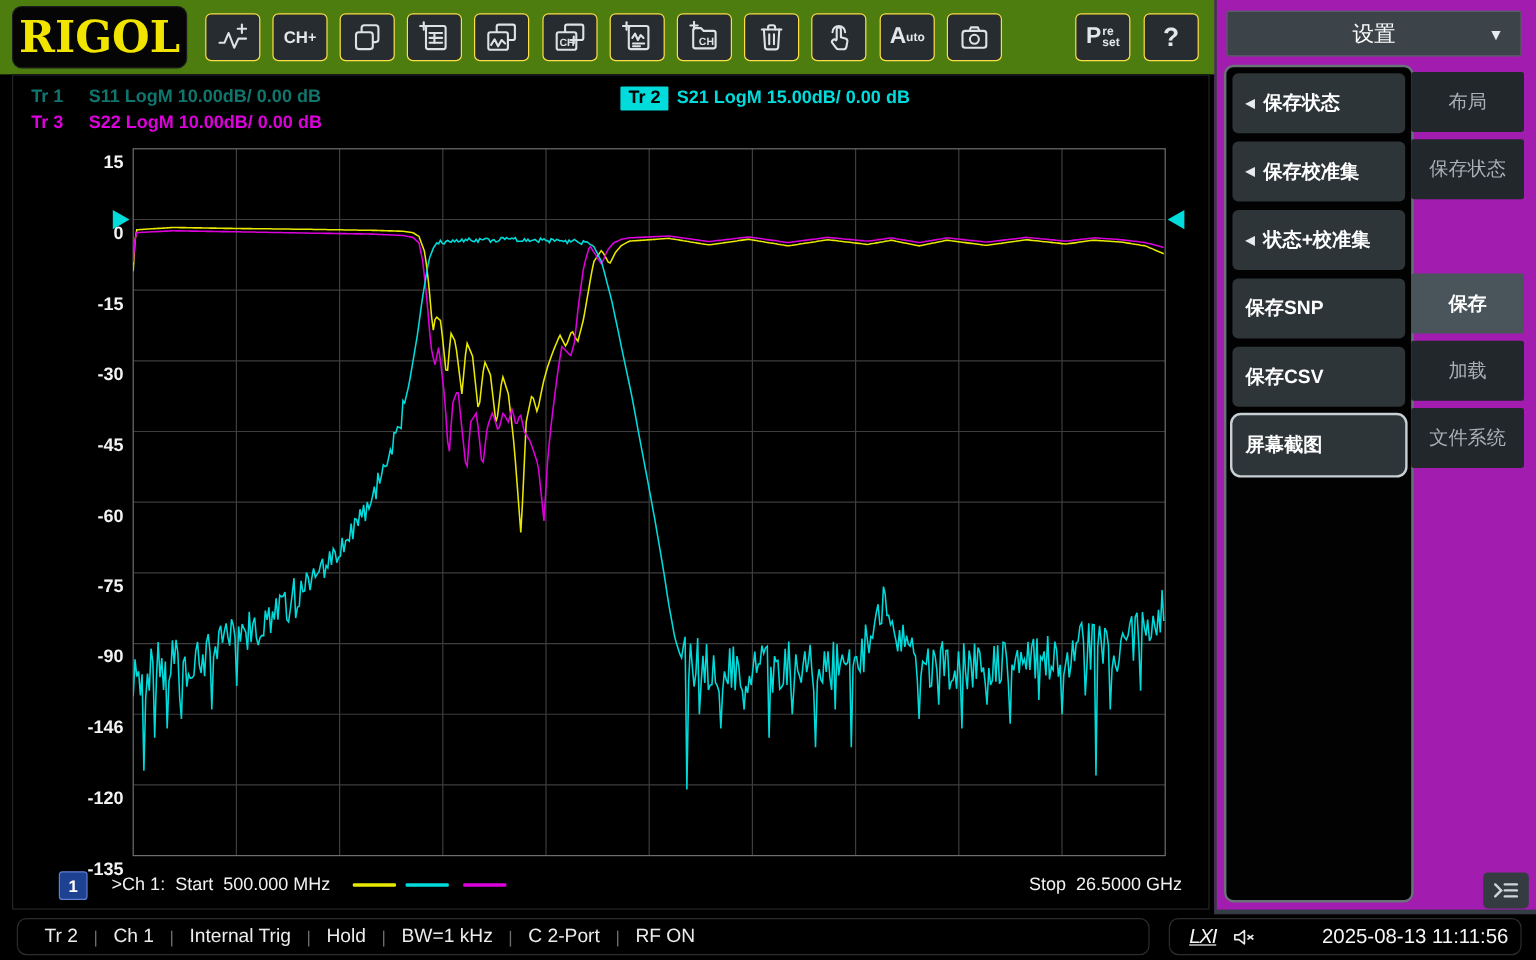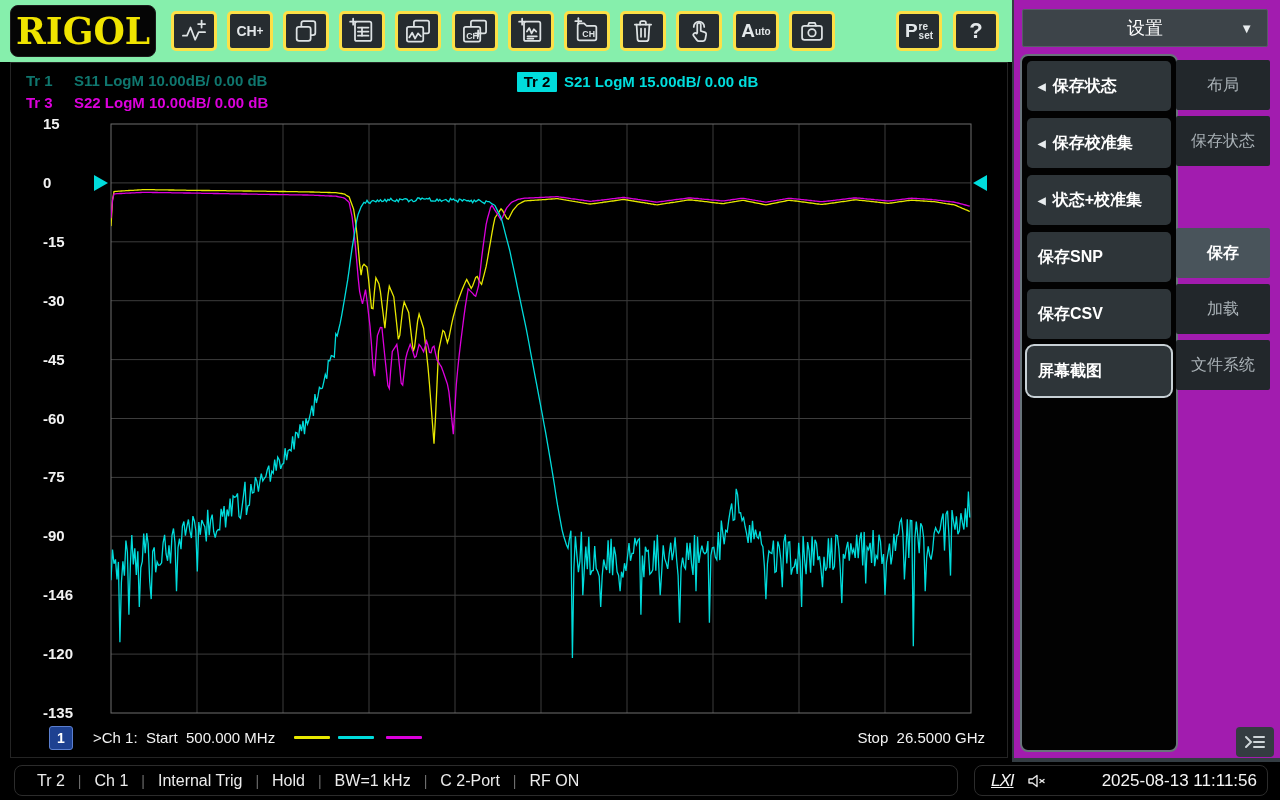--- a/index.html
+++ b/index.html
@@ -1,41 +1,41 @@
 <!DOCTYPE html>
 <html><head>
 <meta charset="utf-8">
 <style>
   * { margin:0; padding:0; box-sizing:border-box; }
   html,body { background:#000; }
   body { font-family:"Liberation Sans", sans-serif; width:1280px; height:800px; position:relative; overflow:hidden; color:#e8e8e8; }
 
   
-  .toolbar { position:absolute; left:0; top:0; width:1120px; height:62px; background:#86efac; }
+  .toolbar { position:absolute; left:0; top:0; width:1120px; height:62px; background:#4d7c0f; }
   .logo-box { position:absolute; left:10px; top:5px; width:146px; height:52px; background:#050505; border:1px solid #1c1c1c; border-radius:8px; display:flex; align-items:center; justify-content:center; }
   .logo-text { font-family:"DejaVu Serif", serif; font-weight:bold; font-size:36px; color:#f0e400; letter-spacing:0px; transform:scaleY(1.02); }
-  .tb-btn { position:absolute; top:11px; width:46px; height:40px; background:#262c30; border:3px solid #fde047; border-radius:5px; display:flex; align-items:center; justify-content:center; color:#e3e7e9; cursor:pointer; }
+  .tb-btn { position:absolute; top:11px; width:46px; height:40px; background:#262c30; border:1px solid #fde047; border-radius:5px; display:flex; align-items:center; justify-content:center; color:#e3e7e9; cursor:pointer; }
   .tb-btn svg { stroke:#dde2e4; fill:none; stroke-width:1.5; stroke-linecap:round; stroke-linejoin:round; }
   .tb-txt-big { font-size:19px; font-weight:bold; }
   .tb-txt-small { font-size:10px; font-weight:bold; }
   .ch-label { font-size:14px; font-weight:bold; }
   .sup { font-size:12px; font-weight:bold; vertical-align:super; line-height:0; }
   .preset-col { display:flex; flex-direction:column; line-height:9px; margin-left:1px; }
   .help-label { font-size:22px; font-weight:bold; }
 
   
   .display { position:absolute; left:10px; top:62px; width:998px; height:696px; background:#000; border:1px solid #242424; }
   .trace-row { position:absolute; font-size:15px; font-weight:bold; white-space:pre; }
   .tr1 { left:15px; top:9px;  color:#e8e800; }
   .tr3 { left:15px; top:31px; color:#dc00dc; }
   .tr-id { display:inline-block; width:48px; }
   .tr2-badge { position:absolute; left:506px; top:9px; width:40px; height:20px; background:#00dcdc; color:#000; font-size:15px; font-weight:bold; text-align:center; line-height:20px; border-radius:1px; }
   .tr2-readout { position:absolute; left:553px; top:10px; color:#00dcdc; font-size:15px; font-weight:bold; white-space:pre; }
   #chart-svg { position:absolute; left:0; top:0; }
-  .ytick { position:absolute; right:904px; width:60px; font-size:15px; font-weight:bold; color:#f2f2f2; }
+  .ytick { position:absolute; right:904px; width:60px; text-align:right; font-size:15px; font-weight:bold; color:#f2f2f2;margin-top:12px; }
   .ref-marker { position:absolute; width:0; height:0; border-top:8px solid transparent; border-bottom:8px solid transparent; cursor:pointer; }
   .ref-left  { border-left:14px solid #00dcdc; }
   .ref-right { border-right:14px solid #00dcdc; }
 
   .chart-footer { position:absolute; left:0; top:660px; width:998px; height:30px; }
   .ch-badge { position:absolute; left:38px; top:3px; width:24px; height:24px; background:#1e4191; border:1px solid #5b7fd0; border-radius:3px; color:#fff; font-size:14px; font-weight:bold; text-align:center; line-height:22px; }
   .start-label { position:absolute; left:82px; top:6px; font-size:15px; color:#f2f2f2; white-space:pre; }
   .stop-label  { position:absolute; right:24px; top:6px; font-size:15px; color:#f2f2f2; white-space:pre; }
   .swatch { position:absolute; top:13px; height:3px; width:36px; border-radius:1px; }
   .sw0 { left:283px; } .sw1 { left:327px; } .sw2 { left:375px; }

